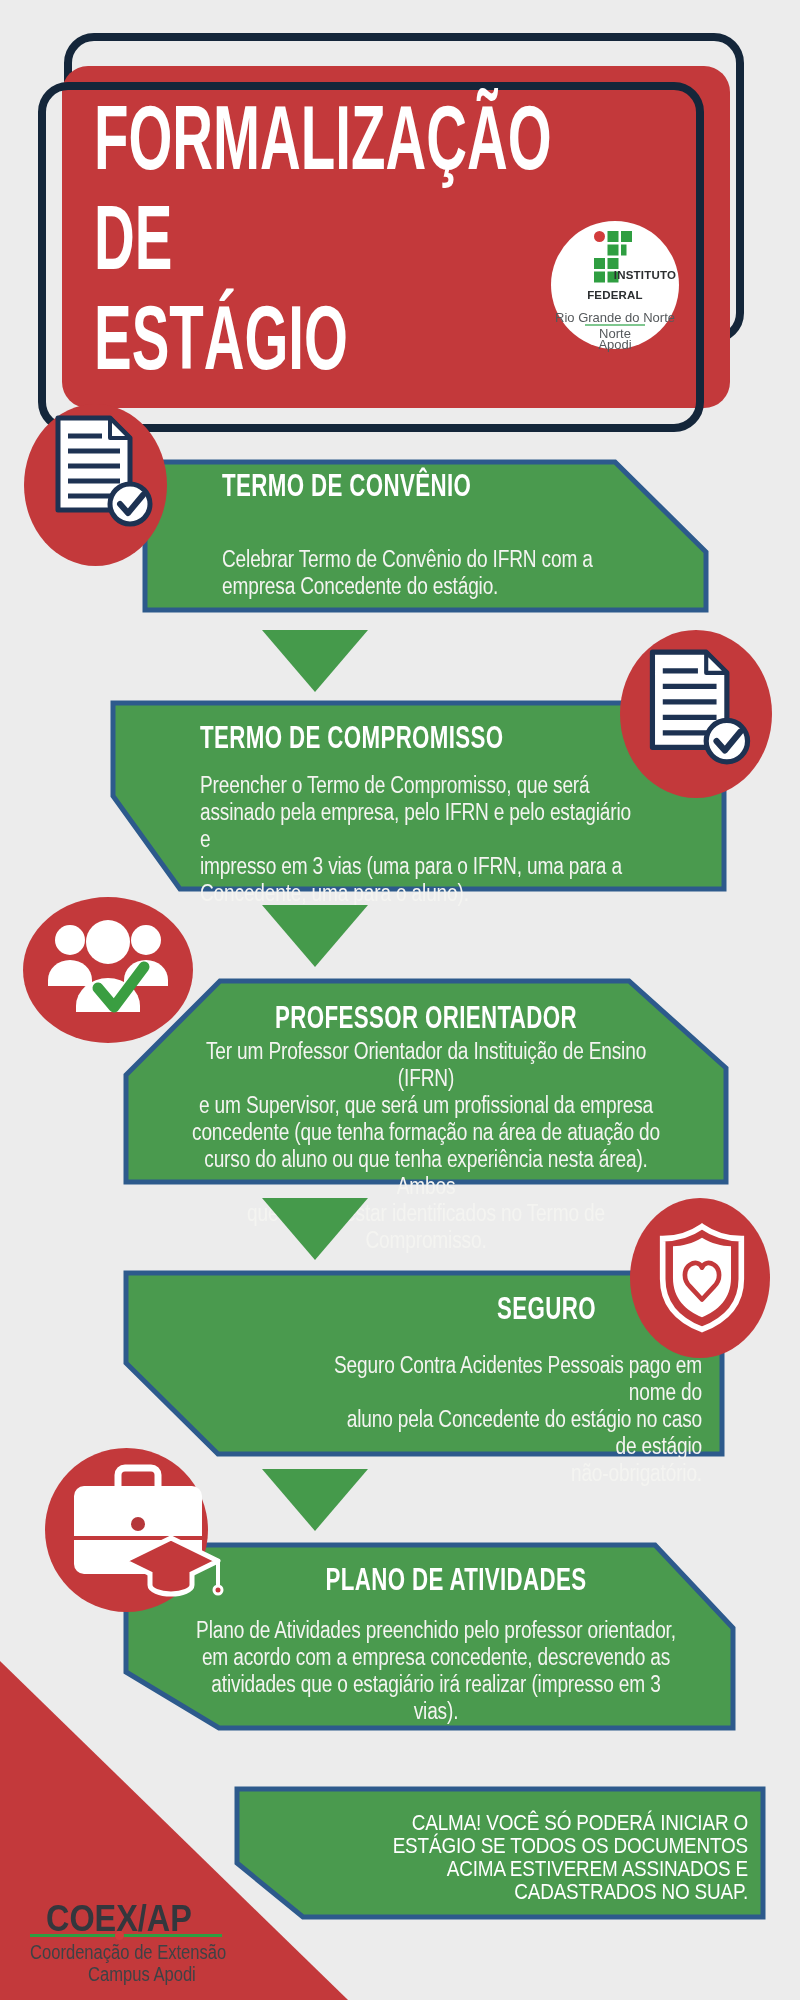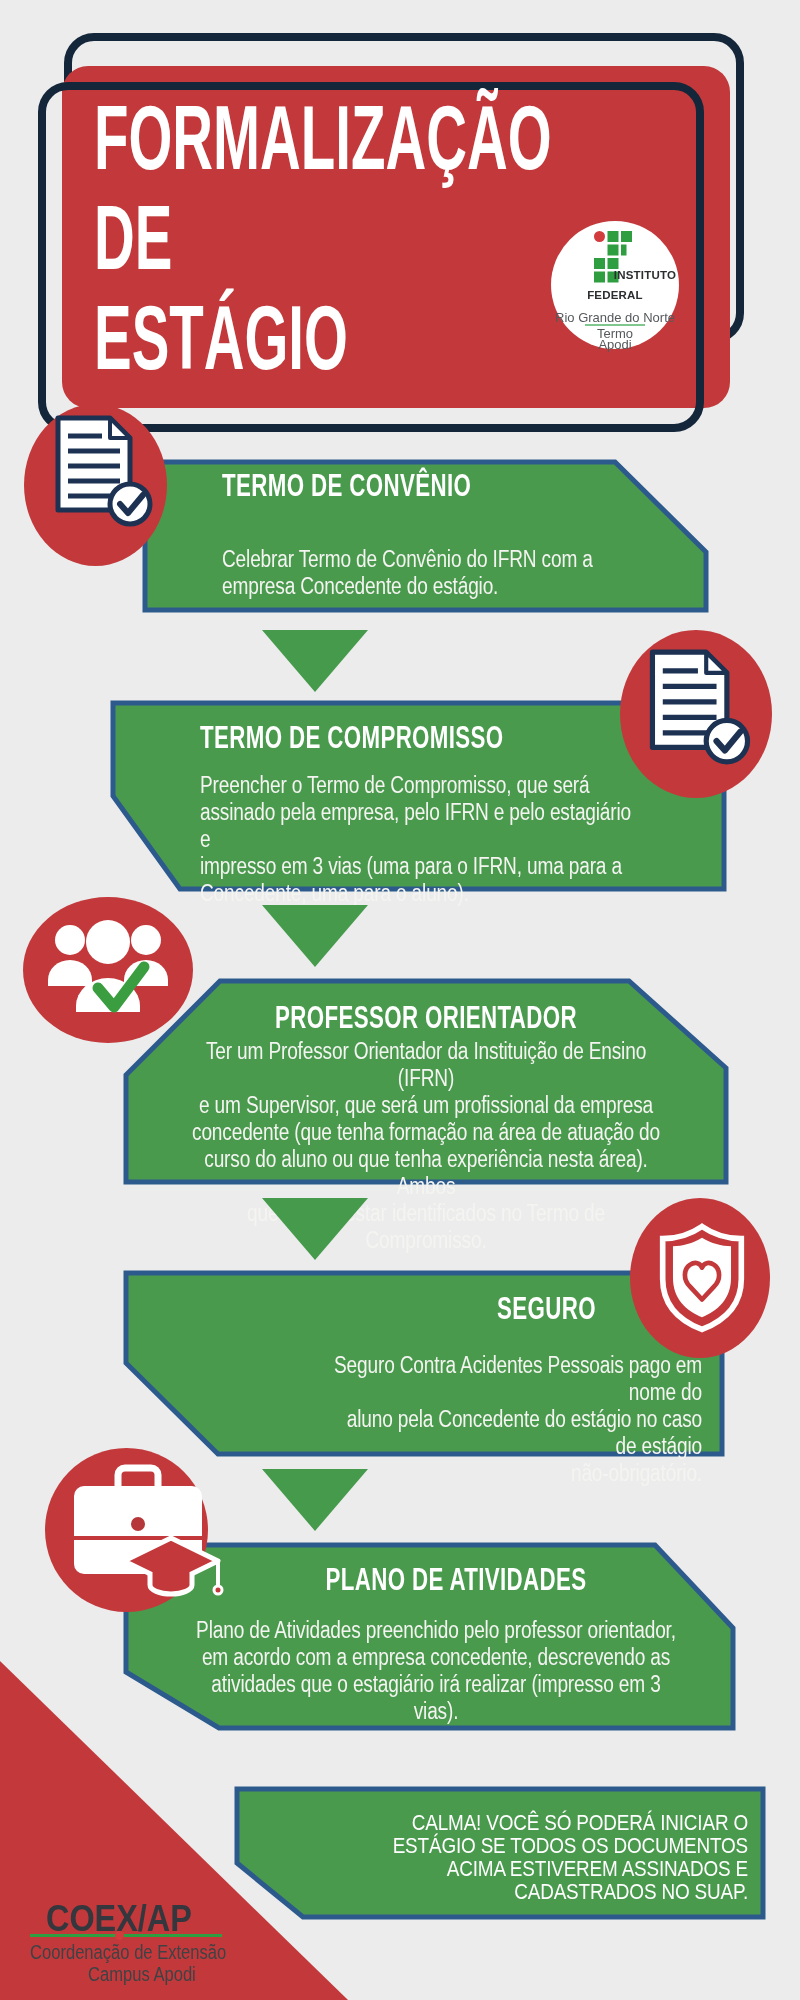--- a/index.html
+++ b/index.html
@@ -47,21 +47,21 @@
     <rect x="70" y="23.5" width="5.5" height="11" fill="#2f9e41"></rect>
     <rect x="43" y="37" width="11" height="11" fill="#2f9e41"></rect>
     <rect x="56.5" y="37" width="11" height="11" fill="#2f9e41"></rect>
     <rect x="43" y="50.5" width="11" height="11" fill="#2f9e41"></rect>
     <rect x="56.5" y="50.5" width="11" height="11" fill="#2f9e41"></rect>
   </svg>
   <div class="abs logo-txt-bold" style="left:0;top:48px;width:128px;margin-left:30px;">INSTITUTO</div>
   <div class="abs logo-txt-bold" style="left:0;top:68px;width:128px;">FEDERAL</div>
   <div class="abs logo-txt" style="left:0;top:91px;width:128px;">Rio Grande do Norte</div>
   <div class="abs" style="left:34px;top:103px;width:60px;height:2px;background:#7fc78f;"></div>
-  <div class="abs logo-txt" style="left:0;top:107px;width:128px;">Termo</div>
+  <div class="abs logo-txt" style="left:0;top:107px;width:128px;">Norte</div>
   <div class="abs logo-txt" style="left:0;top:118px;width:128px;">Apodi</div>
 </div>
 
 <svg class="abs" style="left:139px;top:456px;" width="573" height="160" viewBox="-6 -6 573 160">
   <polygon points="0,0 470,0 561,90 561,148 0,148" fill="#4a9a4e" stroke="#2d5a8c" stroke-width="5"></polygon>
 </svg>
 <div class="abs step-title o-left" style="left:222px;top:468px;">TERMO DE CONVÊNIO</div>
 <div class="abs step-body o-left" style="left:222px;top:546px;width:480px;">Celebrar Termo de Convênio do IFRN com a
 empresa Concedente do estágio.</div>
 

